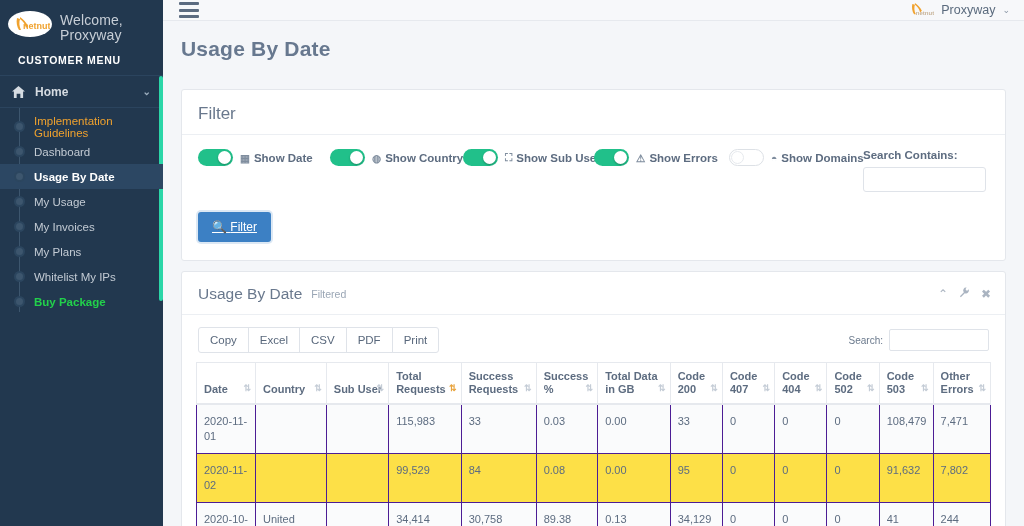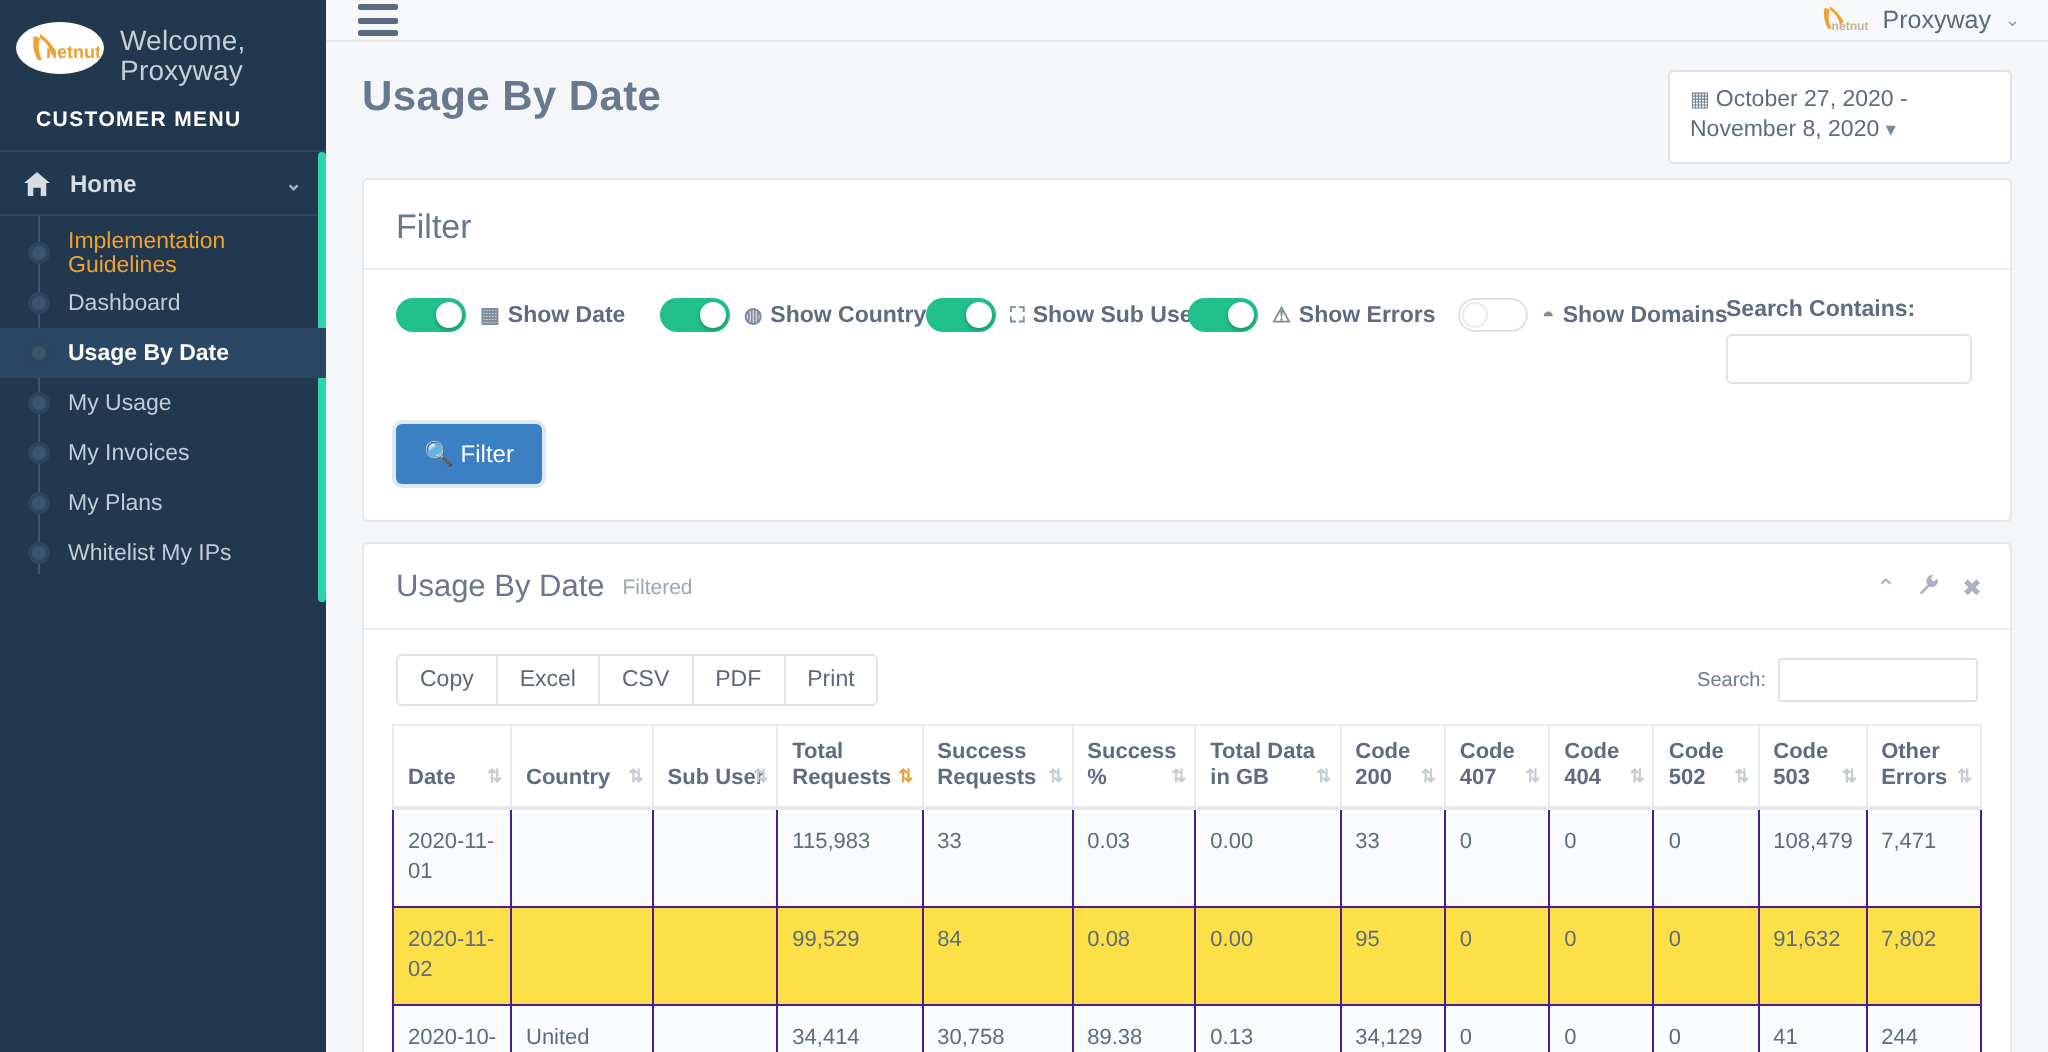--- a/index.html
+++ b/index.html
@@ -148,20 +148,21 @@
     width: 123px; height: 25px; border: 1px solid #dfe3e9; border-radius: 3px;
     background: #fff; outline: none; font-size: 11.5px; color: #5d6c80;
     padding: 0 6px; font-family: "Liberation Sans", sans-serif;
   }
   .filter-btn-wrap { padding: 12px 16px 18px 16px; }
   .filter-btn {
     background: #3c80c4; border: none; border-radius: 3px; color: #fff;
     font-size: 12px; padding: 8px 14px; cursor: pointer;
     font-family: "Liberation Sans", sans-serif;
     box-shadow: 0 0 0 2px rgba(60,128,196,.18);
+    text-decoration: underline;
   }
 
   
   .tbl-head {
     display: flex; align-items: center; padding: 13px 14px 11px 16px;
     border-bottom: 1px solid #eceff3;
   }
   .tbl-title { font-size: 15.5px; color: #69788d; }
   .tbl-sub { font-size: 10.5px; color: #9aa6b5; margin-left: 9px; }
   .tbl-tools { margin-left: auto; display: flex; gap: 11px; color: #aab4c1; font-size: 12px; }
@@ -265,20 +266,24 @@
         <span class="dot"></span>
         <span>My Invoices</span>
       </div>
       <div class="sub-item">
         <span class="dot"></span>
         <span>My Plans</span>
       </div>
       <div class="sub-item">
         <span class="dot"></span>
         <span>Whitelist My IPs</span>
+      </div>
+      <div class="sub-item green">
+        <span class="dot"></span>
+        <span>Buy Package</span>
       </div>
     </nav>
   </aside>
 
   <div class="main">
 
     <div class="topbar">
       <div class="hamburger">
         <span></span>
           <span></span>
@@ -292,24 +297,20 @@
             <text x="9" y="15" font-family="Liberation Sans, sans-serif" font-size="7" font-weight="bold" fill="#c8b49a">netnut</text>
           </svg>
         </span>
         <span>Proxyway</span>
         <span class="caret">⌄</span>
       </div>
     </div>
 
     <div class="page-head">
       <div class="page-title">Usage By Date</div>
-      <div class="daterange">
-        <span class="cal">▦</span><span>October 27, 2020 - November 8, 2020</span>
-        <span class="caret">▾</span>
-      </div>
     </div>
 
     <section class="card">
       <div class="filter-title">Filter</div>
       <div class="filter-body">
         <div class="toggle-row">
 
           <div class="toggle-group tg1">
             <div class="switch on">
                 <div class="knob"></div>

